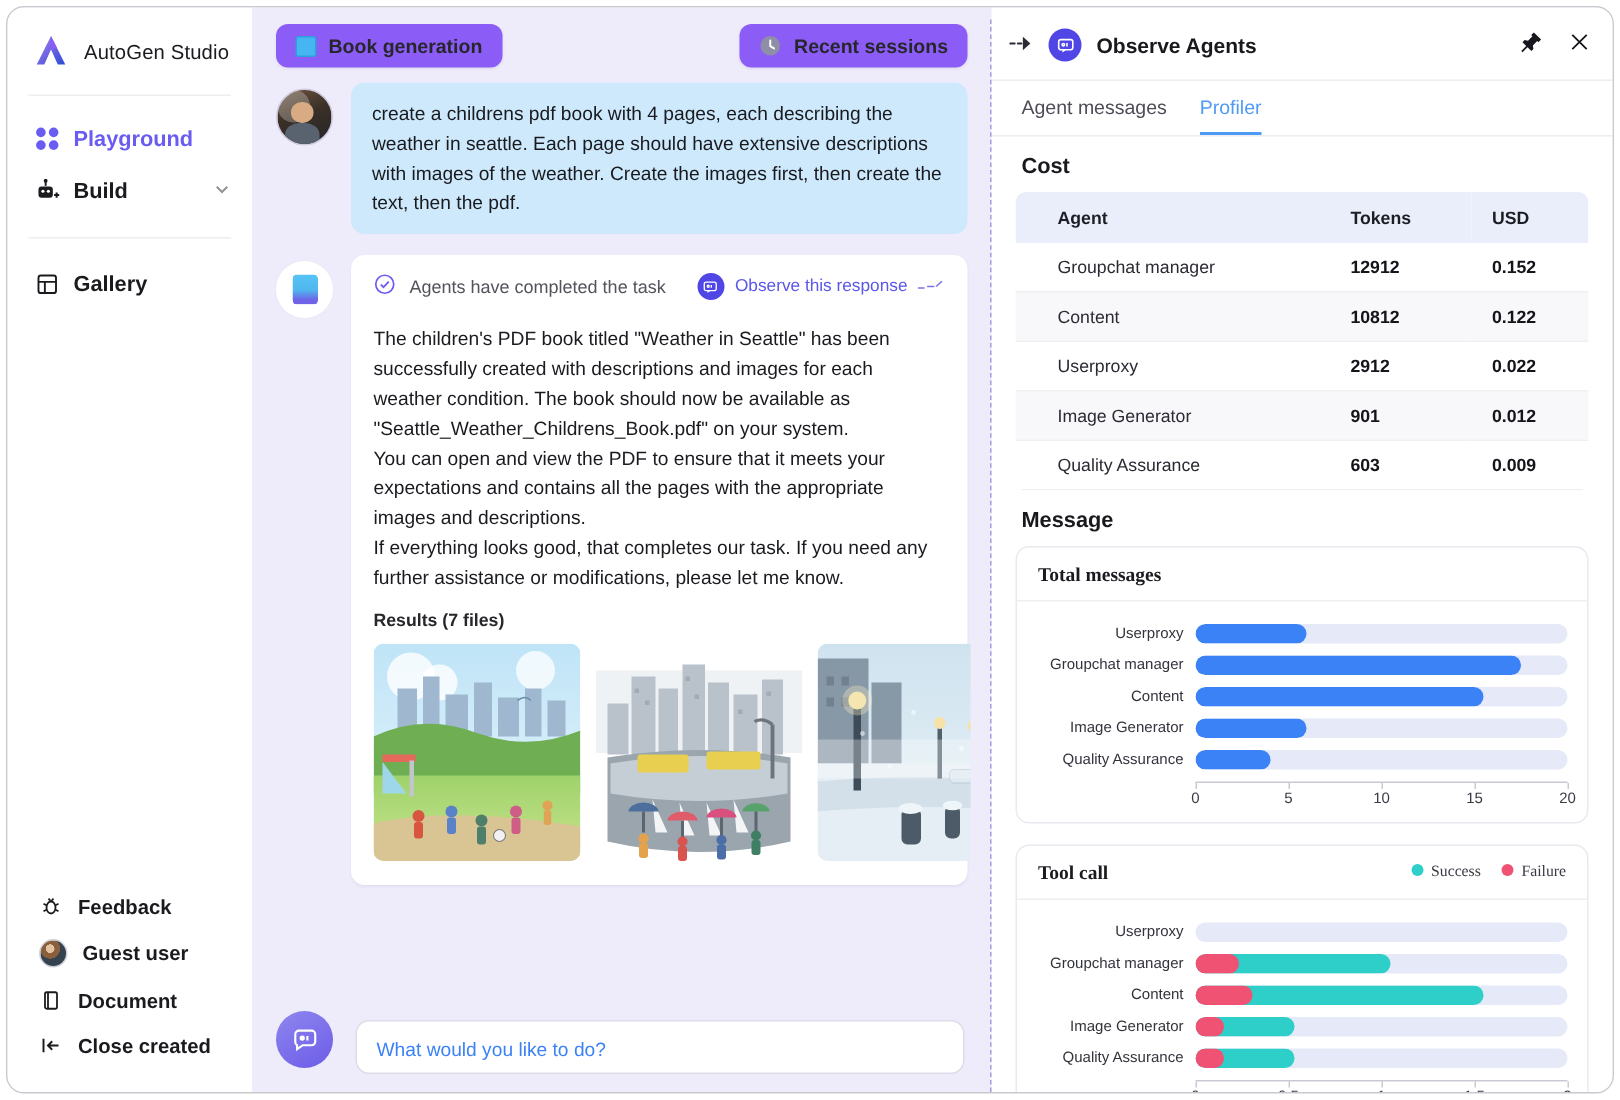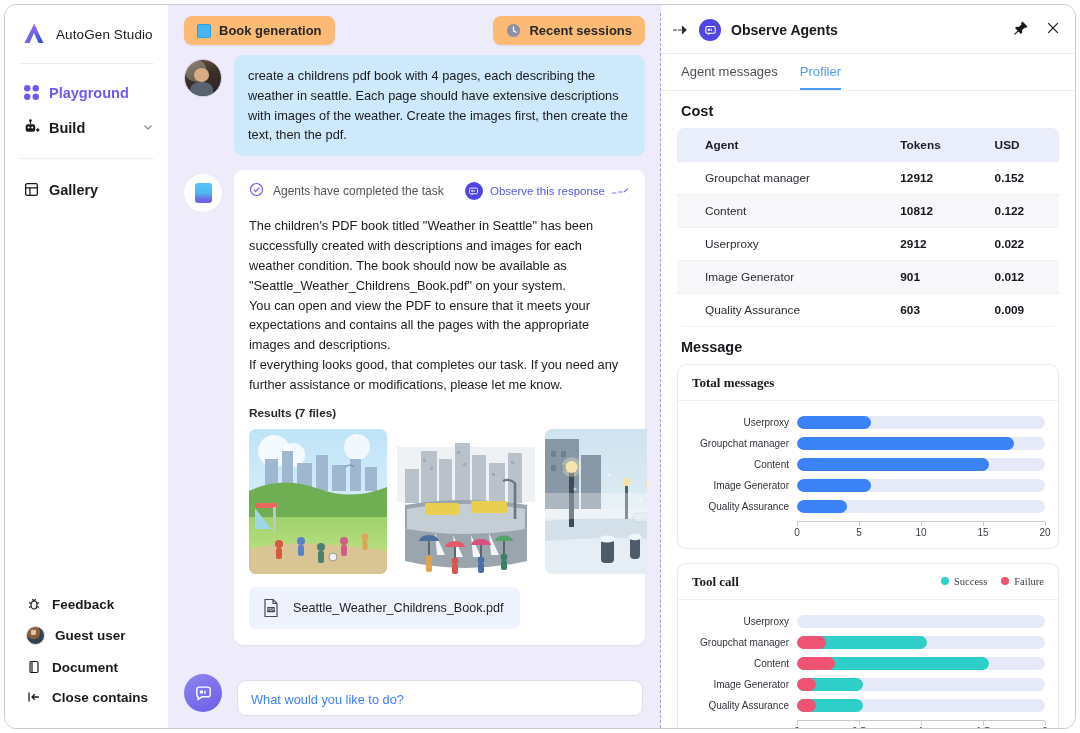--- a/index.html
+++ b/index.html
@@ -60,21 +60,21 @@
     flex: 1 1 auto; height: 100%;
     background: #eeebfb;
     position: relative;
     display: flex; flex-direction: column;
     padding: 0 14px 0 14px;
     min-width: 0;
   }
   .chat-top { display: flex; align-items: center; justify-content: space-between; padding: 11px 2px 10px 2px; }
   .pill {
     display: inline-flex; align-items: center; gap: 8px;
-    background: #fdba74; border-radius: 8px;
+    background: #8b5cf6; border-radius: 8px;
     padding: 7px 13px; font-size: 13px; font-weight: 700; color: #26262b;
     box-shadow: 0 1px 2px rgba(20,20,50,.07); cursor: pointer; text-align: center;
   }
   .pill-doc { width: 14px; height: 14px; border-radius: 2px; background: #45b6f2; border: 1px solid #2f9fdc; }
   .clock { width: 15px; height: 15px; flex: none; }
 
   .thread { flex: 1 1 auto; overflow: hidden; padding: 0 2px; position: relative; }
 
   .row { display: flex; gap: 12px; align-items: flex-start; margin-bottom: 14px; }
   .av-user {
@@ -296,21 +296,21 @@
           </svg>
         </span>
         <span>Document</span>
       </div>
       <div class="foot-item">
         <span class="fi">
           <svg viewBox="0 0 16 16" fill="none" stroke="#1b1b1f" stroke-width="1.3">
             <path d="M3 3.5v9M13 8H6M8.8 5.2 6 8l2.8 2.8"></path>
           </svg>
         </span>
-        <span>Close contains</span>
+        <span>Close created</span>
       </div>
     </div>
   </aside>
 
   <section class="chat">
 
     <div class="chat-top">
       <div class="pill">
         <span class="pill-doc"></span>
         <span>Book generation</span>
@@ -555,31 +555,20 @@
                     <circle cx="64" cy="46" r="1.6"></circle>
                   <circle cx="96" cy="70" r="1.6"></circle>
                     <circle cx="48" cy="82" r="1.6"></circle>
                   <circle cx="122" cy="62" r="1.6"></circle>
                 </g>
                 <rect y="64" width="138" height="26" fill="#ffffff" opacity=".3"></rect>
               </svg>
             </div>
           </div>
 
-          <div class="file-chip">
-            <span class="pdf-ic">
-              <svg viewBox="0 0 20 22" fill="none" stroke="#4a4a55" stroke-width="1.2">
-                <path d="M4 2.5h8l4 4v13H4z"></path>
-                  <path d="M12 2.5v4h4"></path>
-                <rect x="6" y="10" width="8" height="5.2" rx="1" fill="#4a4a55" stroke="none"></rect>
-                <text x="10" y="14.2" font-size="3.6" fill="#fff" text-anchor="middle" stroke="none" font-family="Liberation Sans">PDF</text>
-              </svg>
-            </span>
-            <span>Seattle_Weather_Childrens_Book.pdf</span>
-          </div>
         </div>
       </div>
     </div>
 
     <div class="comp-row">
       <div class="comp-av">
         <svg width="19" height="19" viewBox="0 0 16 16" fill="none" stroke="#fff" stroke-width="1.2">
           <path d="M2.4 4.6a2 2 0 0 1 2-2h7.2a2 2 0 0 1 2 2v4.2a2 2 0 0 1-2 2H6.6L3.4 13V10.8a2 2 0 0 1-1-1.9z"></path>
           <circle cx="6.3" cy="6.8" r=".9" fill="#fff"></circle>
             <path d="M9.2 5.6v2.6"></path>

